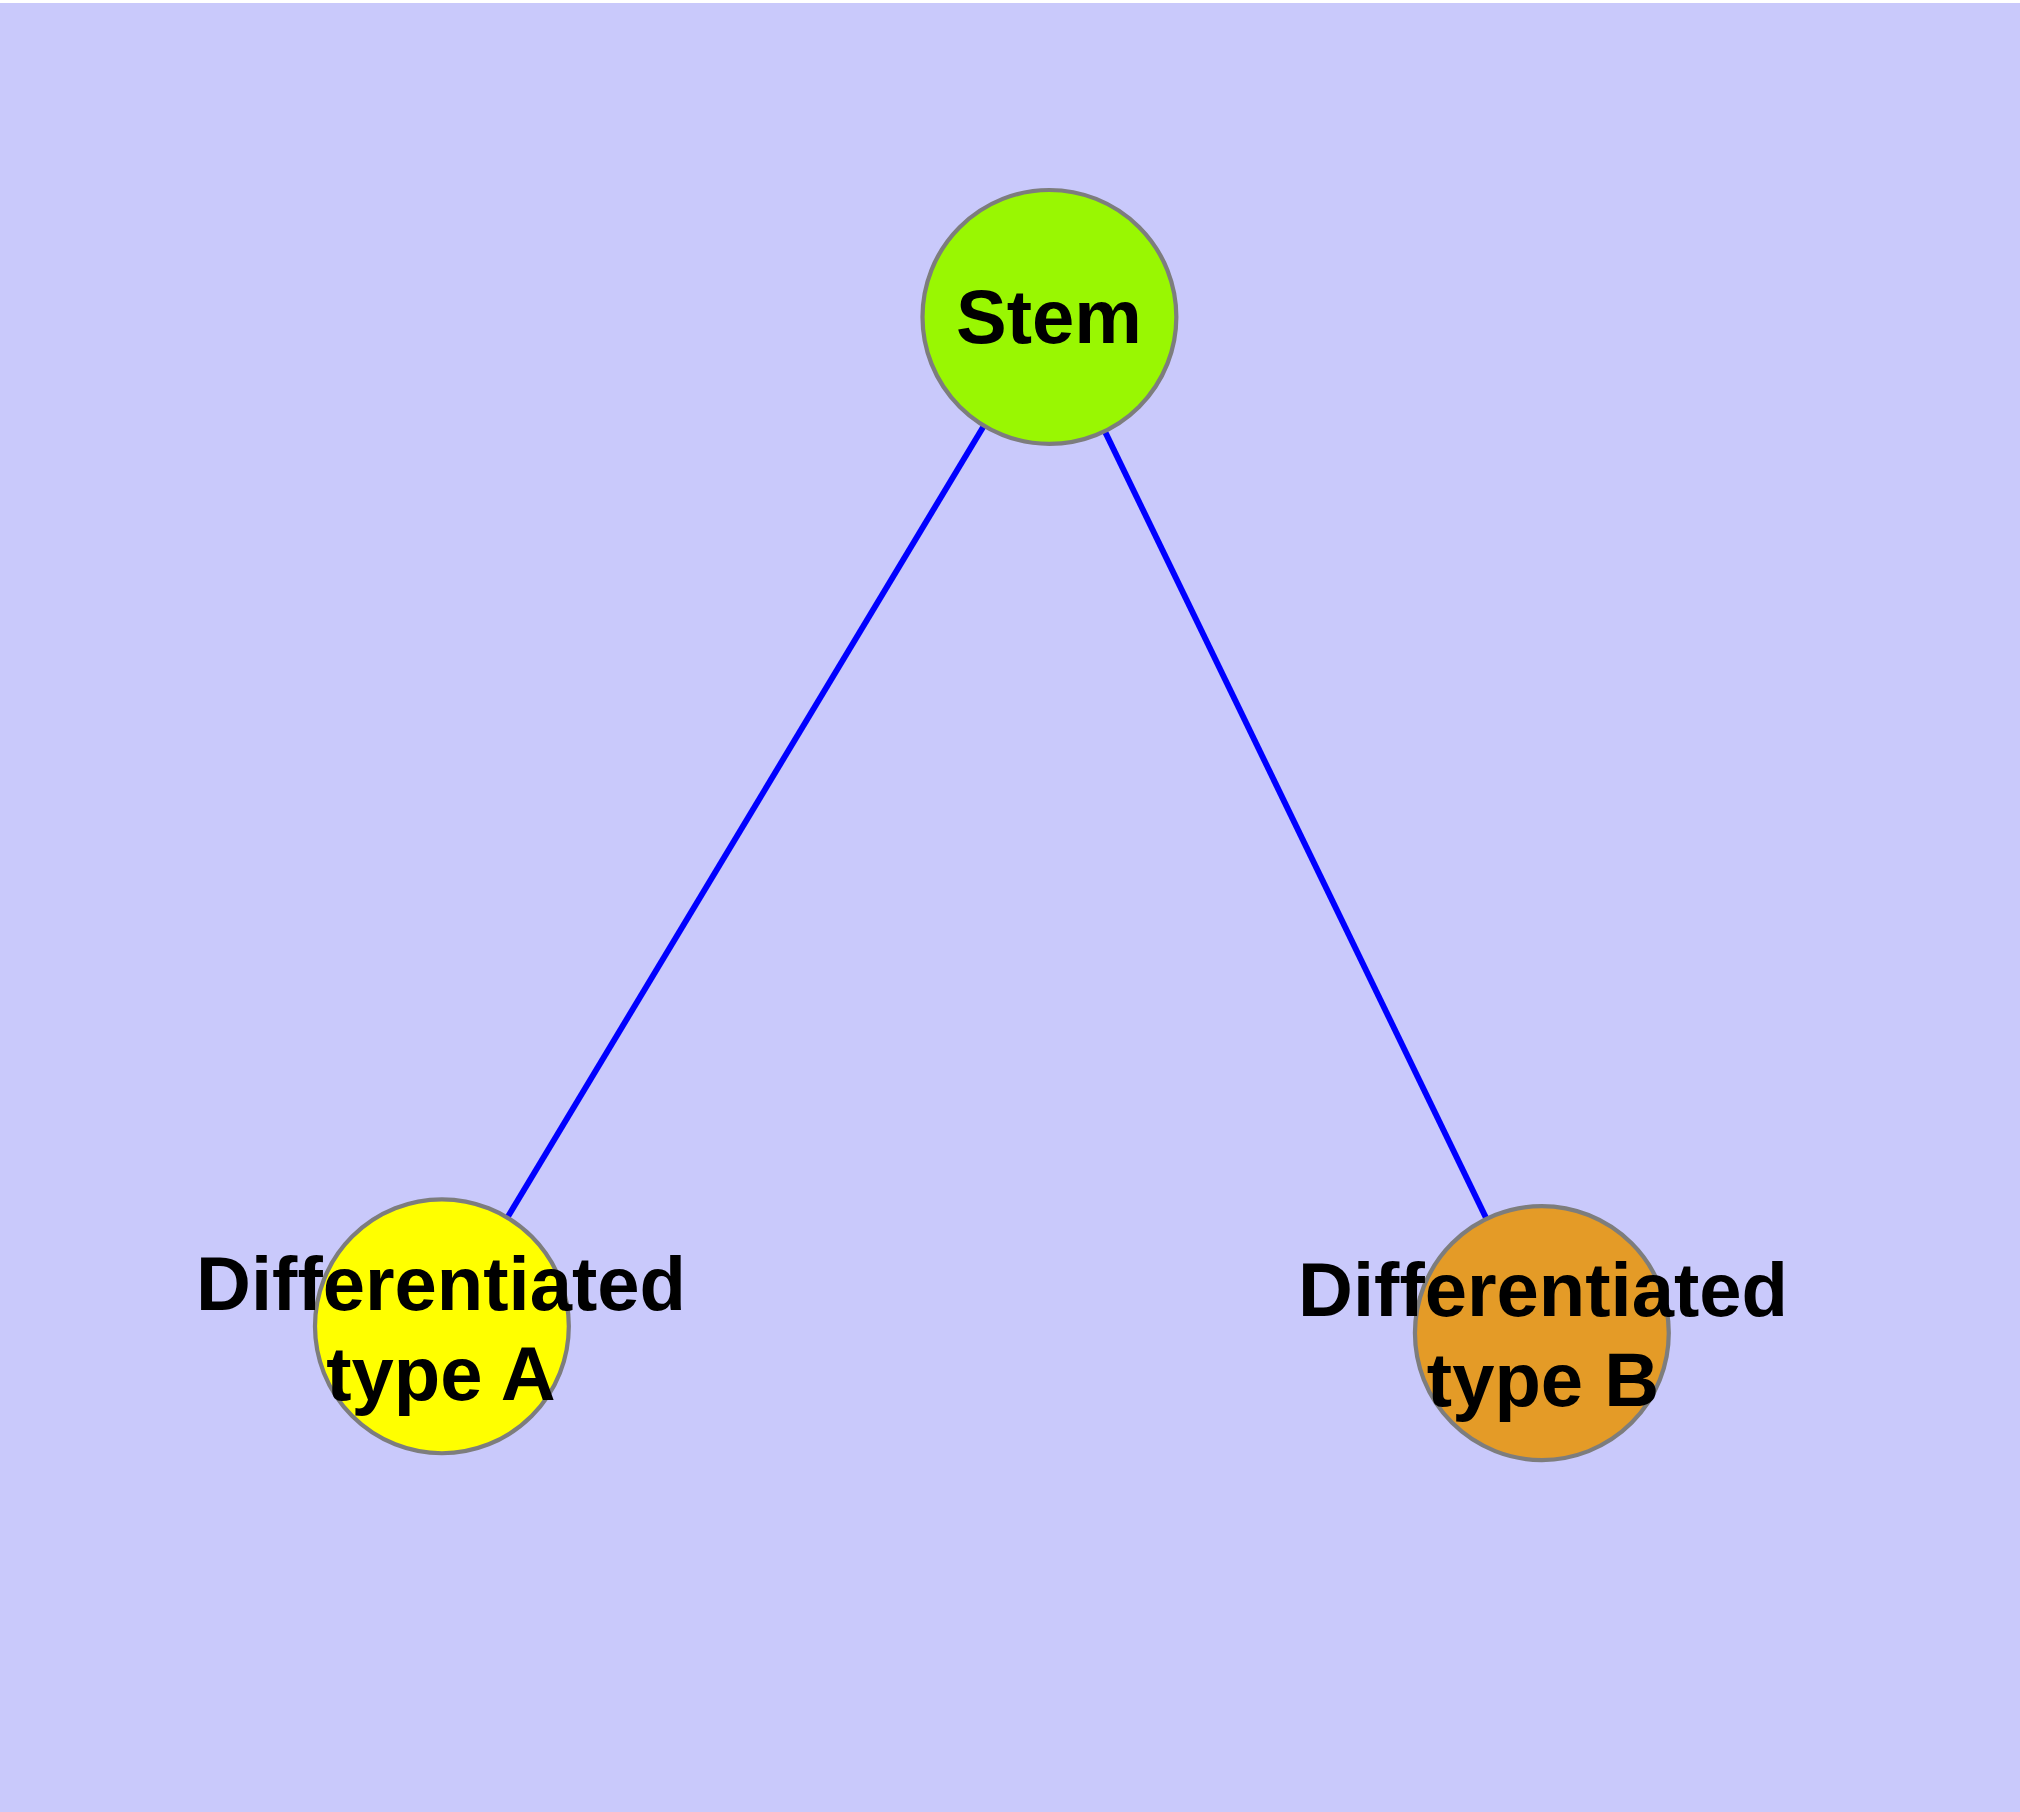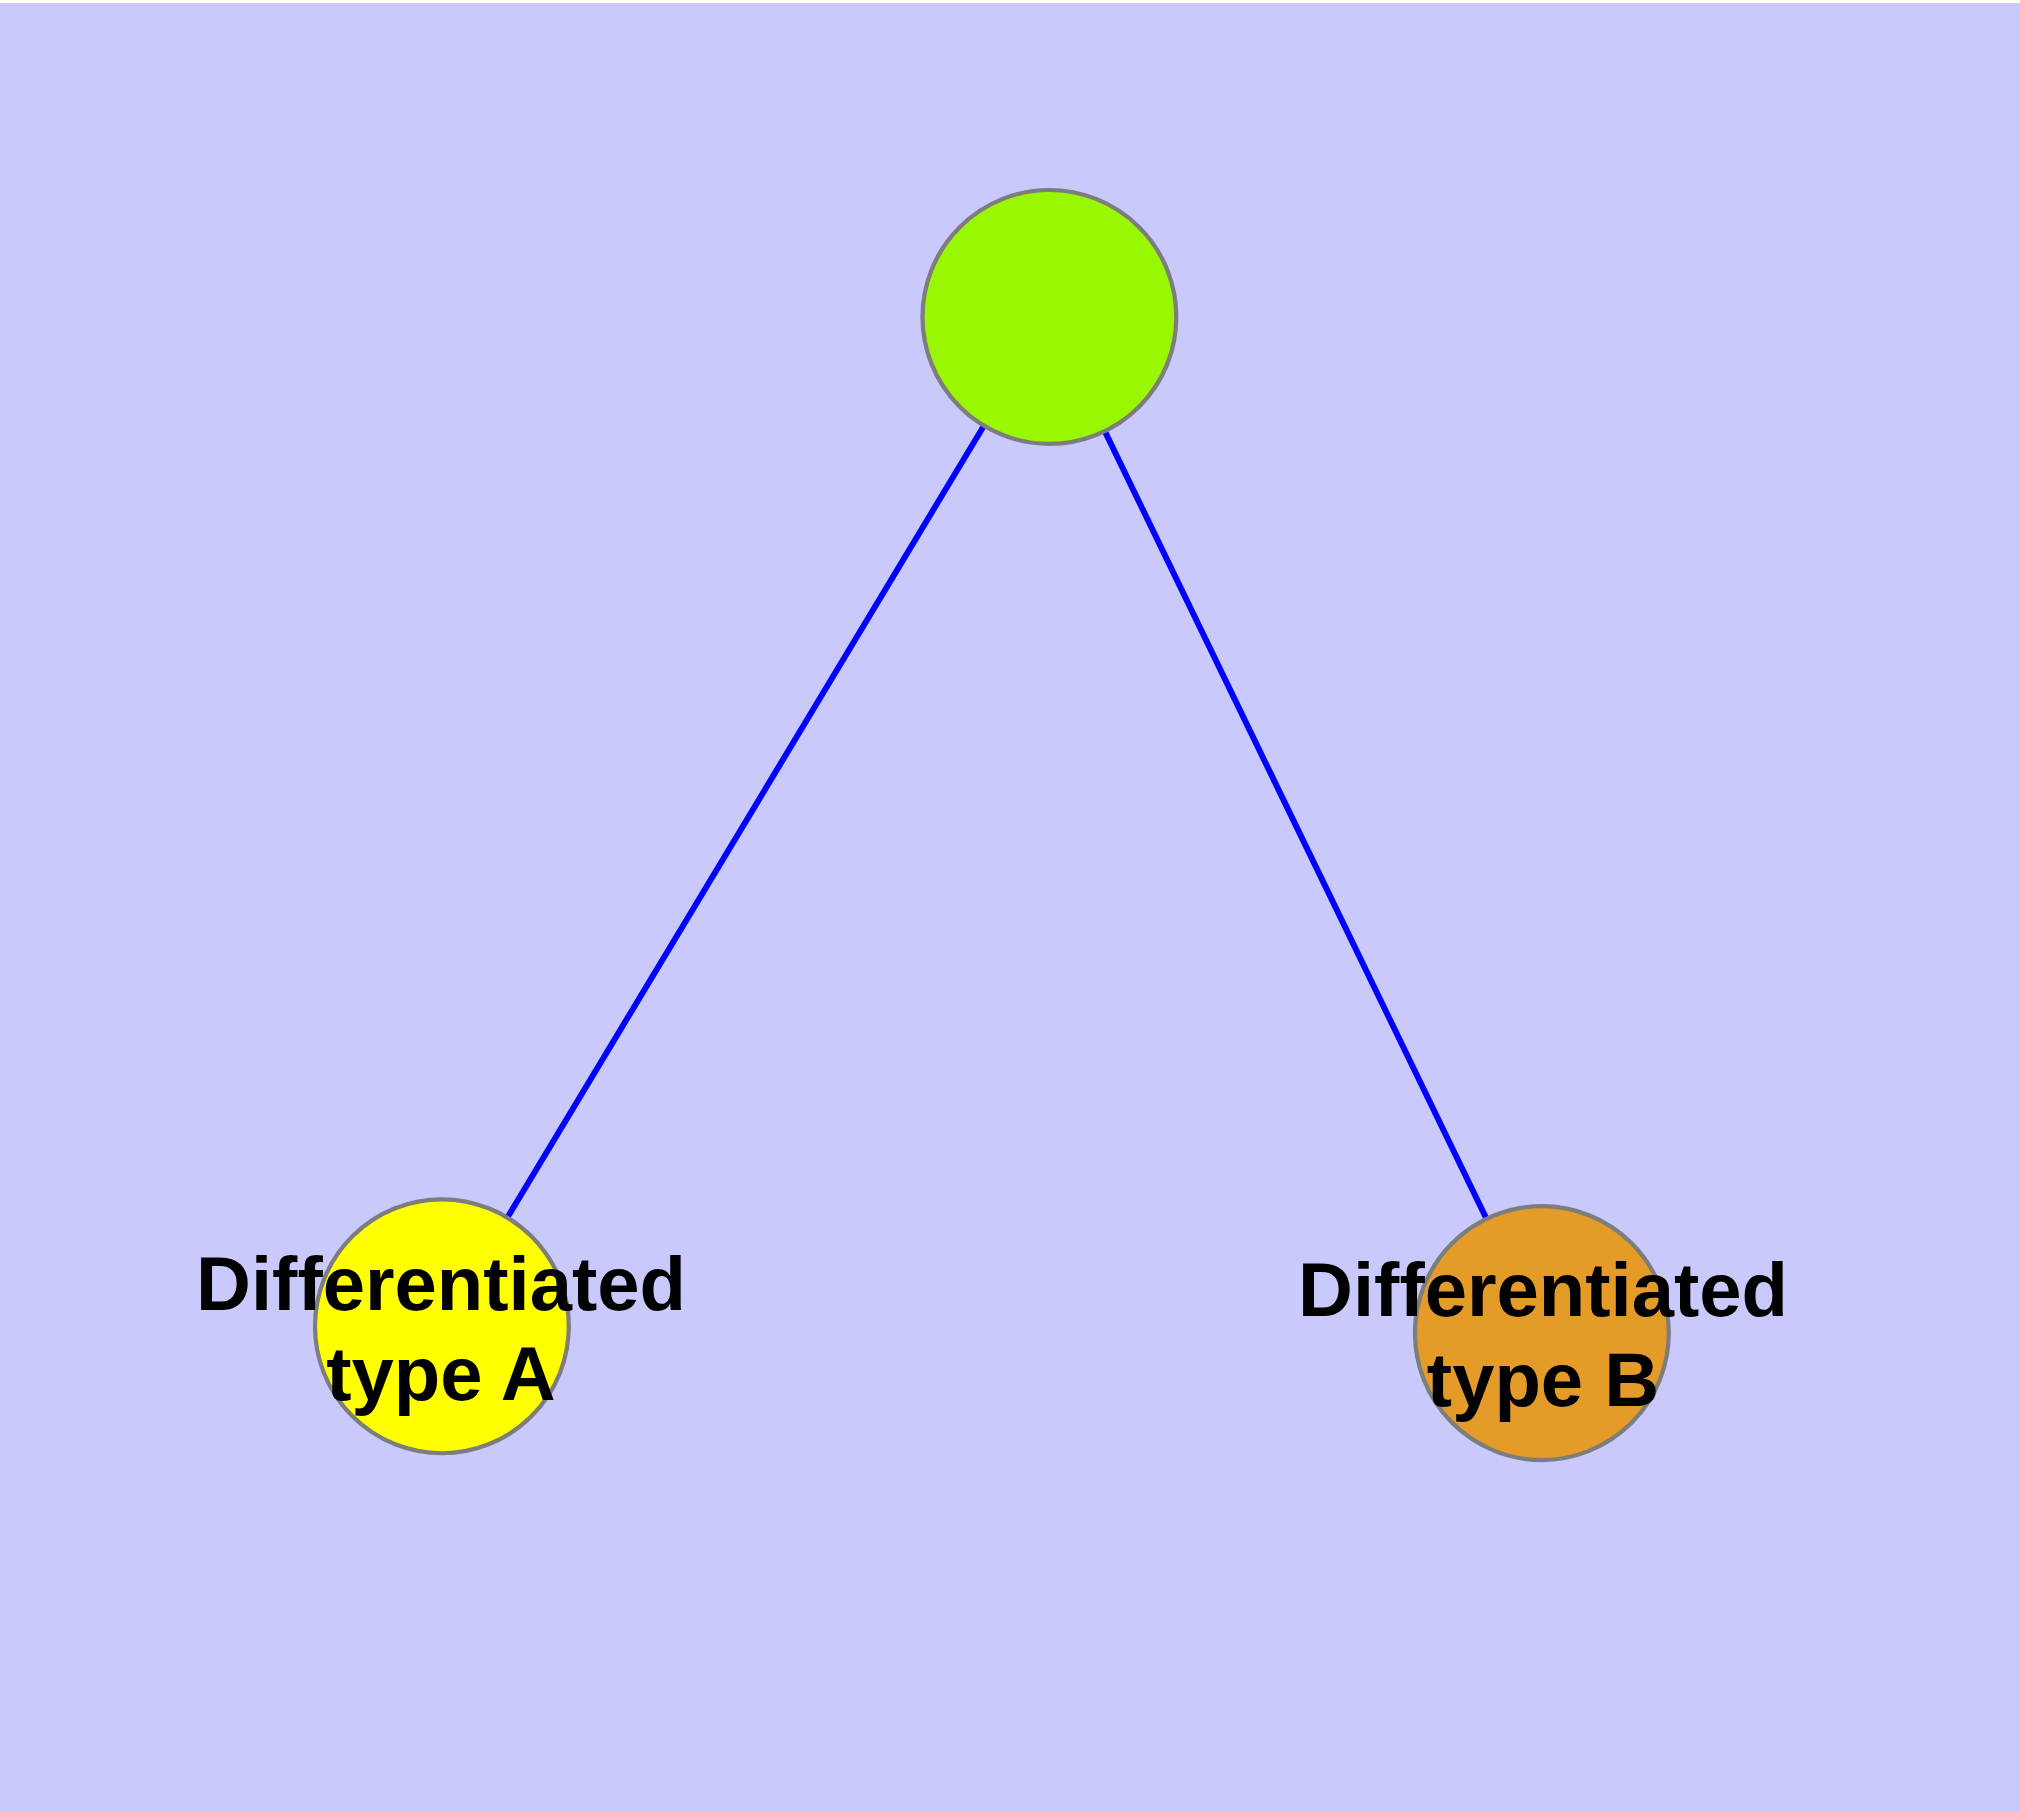--- a/index.html
+++ b/index.html
@@ -42,20 +42,21 @@
   <svg id="graph-svg" viewBox="0 0 2384 2138" xmlns="http://www.w3.org/2000/svg">
 
     <line x1="1238" y1="371" x2="520" y2="1564" stroke-width="7" stroke="#0000FF"></line>
     <line x1="1238" y1="371" x2="1820" y2="1572" stroke-width="7" stroke="#0000FF"></line>
 
     <circle cx="1238" cy="371" r="150" stroke-width="5" fill="#99F702" stroke="#7D7D7D"></circle>
     <circle cx="520" cy="1564" r="150" stroke-width="5" fill="#FFFF00" stroke="#7D7D7D"></circle>
     <circle cx="1820" cy="1572" r="150" stroke-width="5" fill="#E49B27" stroke="#7D7D7D"></circle>
   </svg>
 
+  <div class="node-label" style="left: 1049px; top: 314px; color: rgb(0, 0, 0);">Stem</div>
 
   <div class="node-label" style="left: 441px; top: 1326px; color: rgb(0, 0, 0);">Differentiated
 type A</div>
 
   <div class="node-label" style="left: 1543px; top: 1332px; color: rgb(0, 0, 0);">Differentiated
 type B</div>
 
 </div>
 
 

